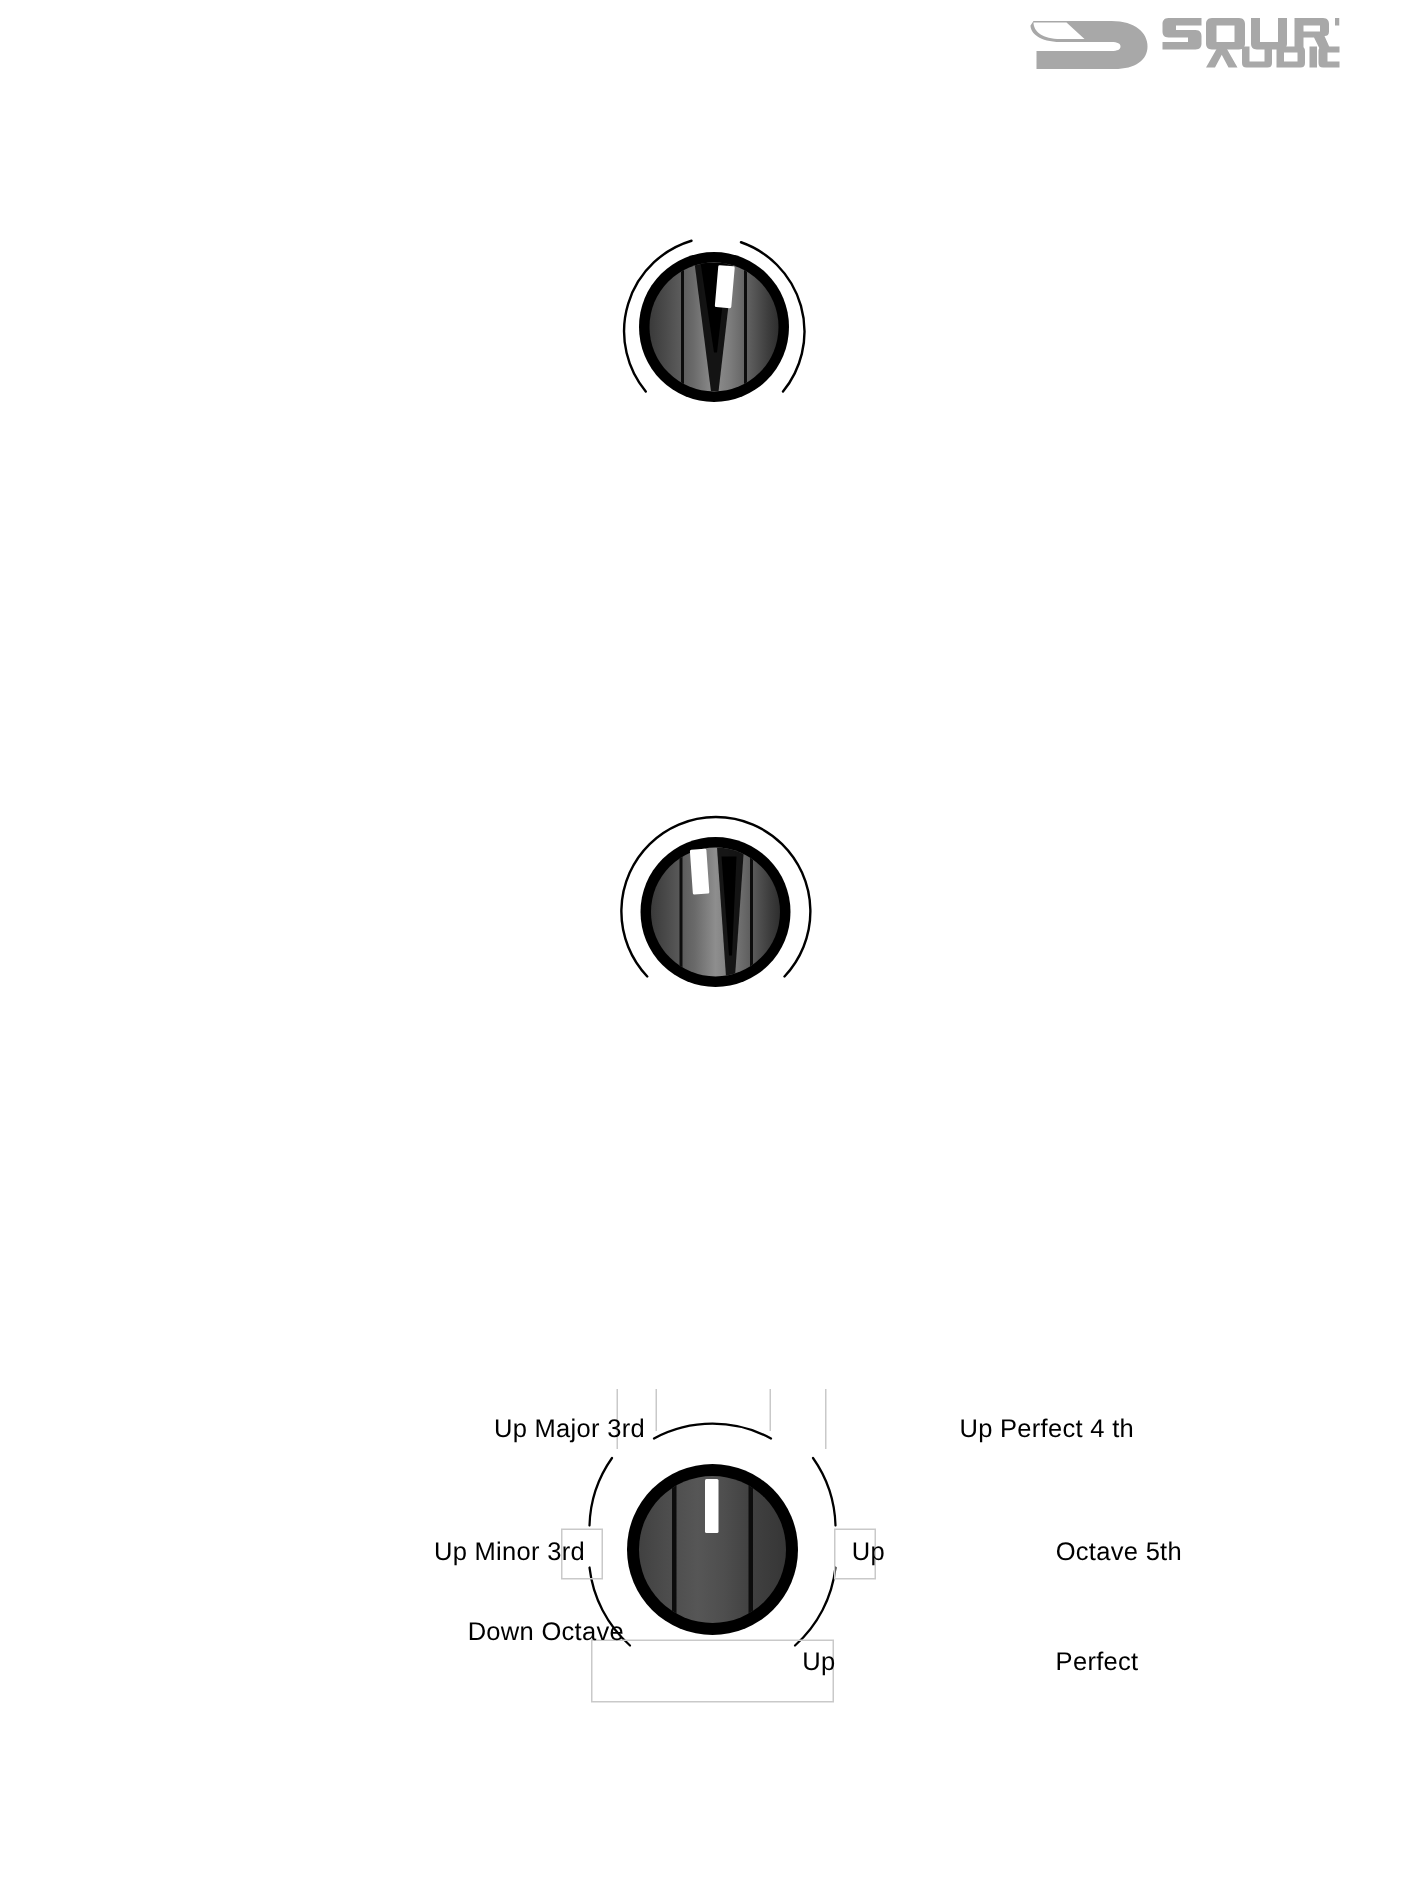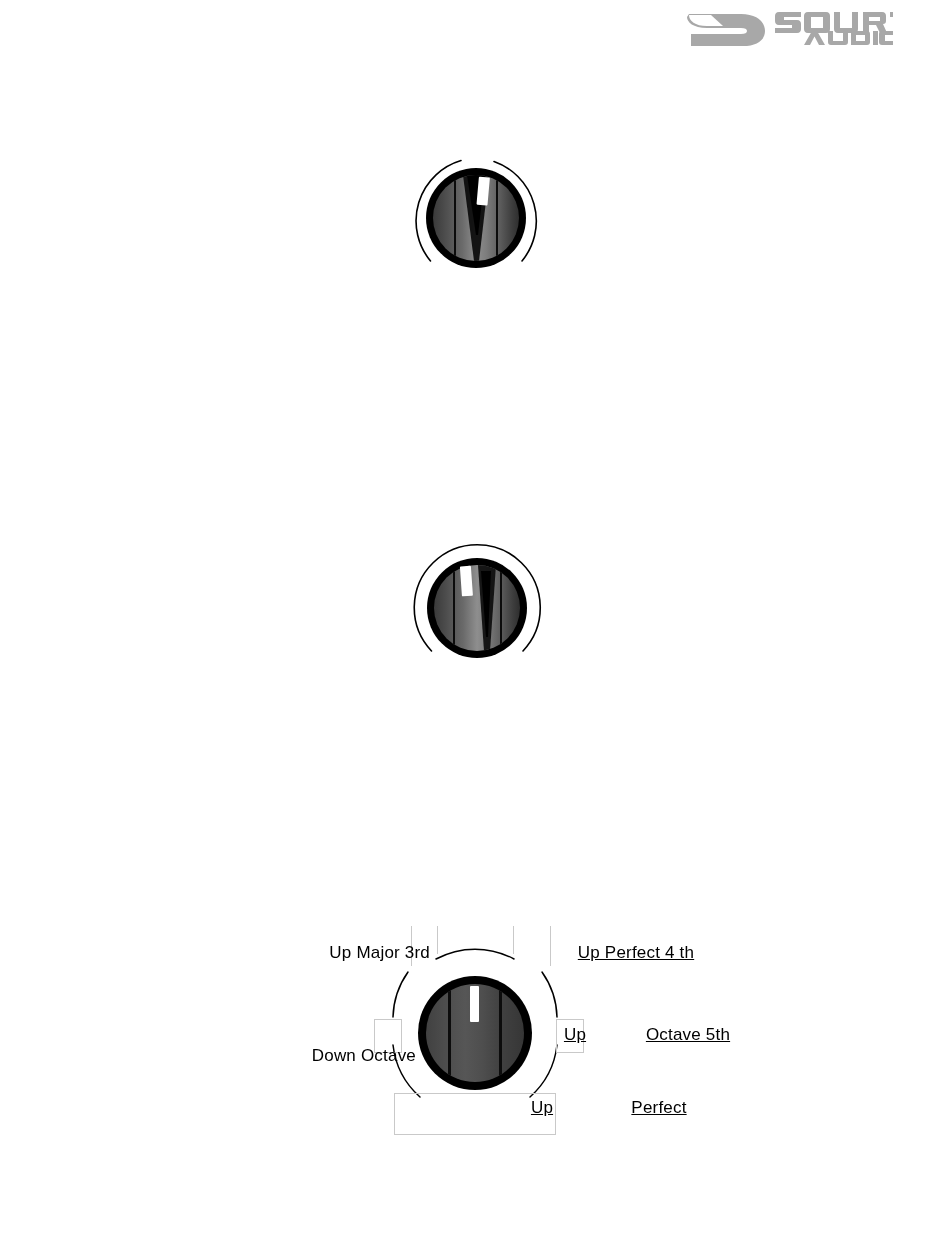--- a/index.html
+++ b/index.html
@@ -110,21 +110,21 @@
   .knob-label {
     position: absolute;
     font-family: "Liberation Sans", sans-serif;
     font-size: 17px;
     line-height: 20px;
     color: #000000;
     white-space: nowrap;
     letter-spacing: 0.2px;
   }
   .label-left  { text-align: right; }
-  .label-right { text-align: center; text-decoration: underline; }
+  .label-right { text-align: right; }
 
   
   .field-box {
     position: absolute;
     border: 1px solid #c9c9c9;
     background: transparent;
     box-sizing: border-box;
   }
   .field-rule {
     position: absolute;
@@ -247,22 +247,23 @@
   <div class="field-rule" style="left:550px; top:926px; width:1px; height:40px;"></div>
 
   <div class="field-box" style="left:374px; top:1019px; width:28px; height:34px;"></div>
   <div class="field-box" style="left:556px; top:1019px; width:28px; height:34px;"></div>
   <div class="field-box" style="left:394px; top:1093px; width:162px; height:42px;"></div>
 
   <div class="knob-label label-left" style="left:190px; top:943px; width:240px;">Up Major 3rd</div>
 
   <div class="knob-label label-right" style="left:516px; top:943px; width:240px;">Up Perfect 4 th</div>
 
+  <div class="knob-label label-left" style="left:150px; top:1025px; width:240px;">Up Minor 3rd</div>
 
   <div class="knob-label label-right" style="left:560px; top:1025px; width:30px;">Up</div>
   <div class="knob-label label-right" style="left:588px; top:1025px; width:200px;">Octave 5th</div>
 
-  <div class="knob-label label-left" style="left:170px; top:1046px; width:246px;">Down Octave</div>
+  <div class="knob-label label-left" style="left:170px; top:1078px; width:246px;">Down Octave</div>
 
   <div class="knob-label label-right" style="left:527px; top:1098px; width:30px;">Up</div>
   <div class="knob-label label-right" style="left:559px; top:1098px; width:200px;">Perfect</div>
 
 </div>
 
 </body></html>

